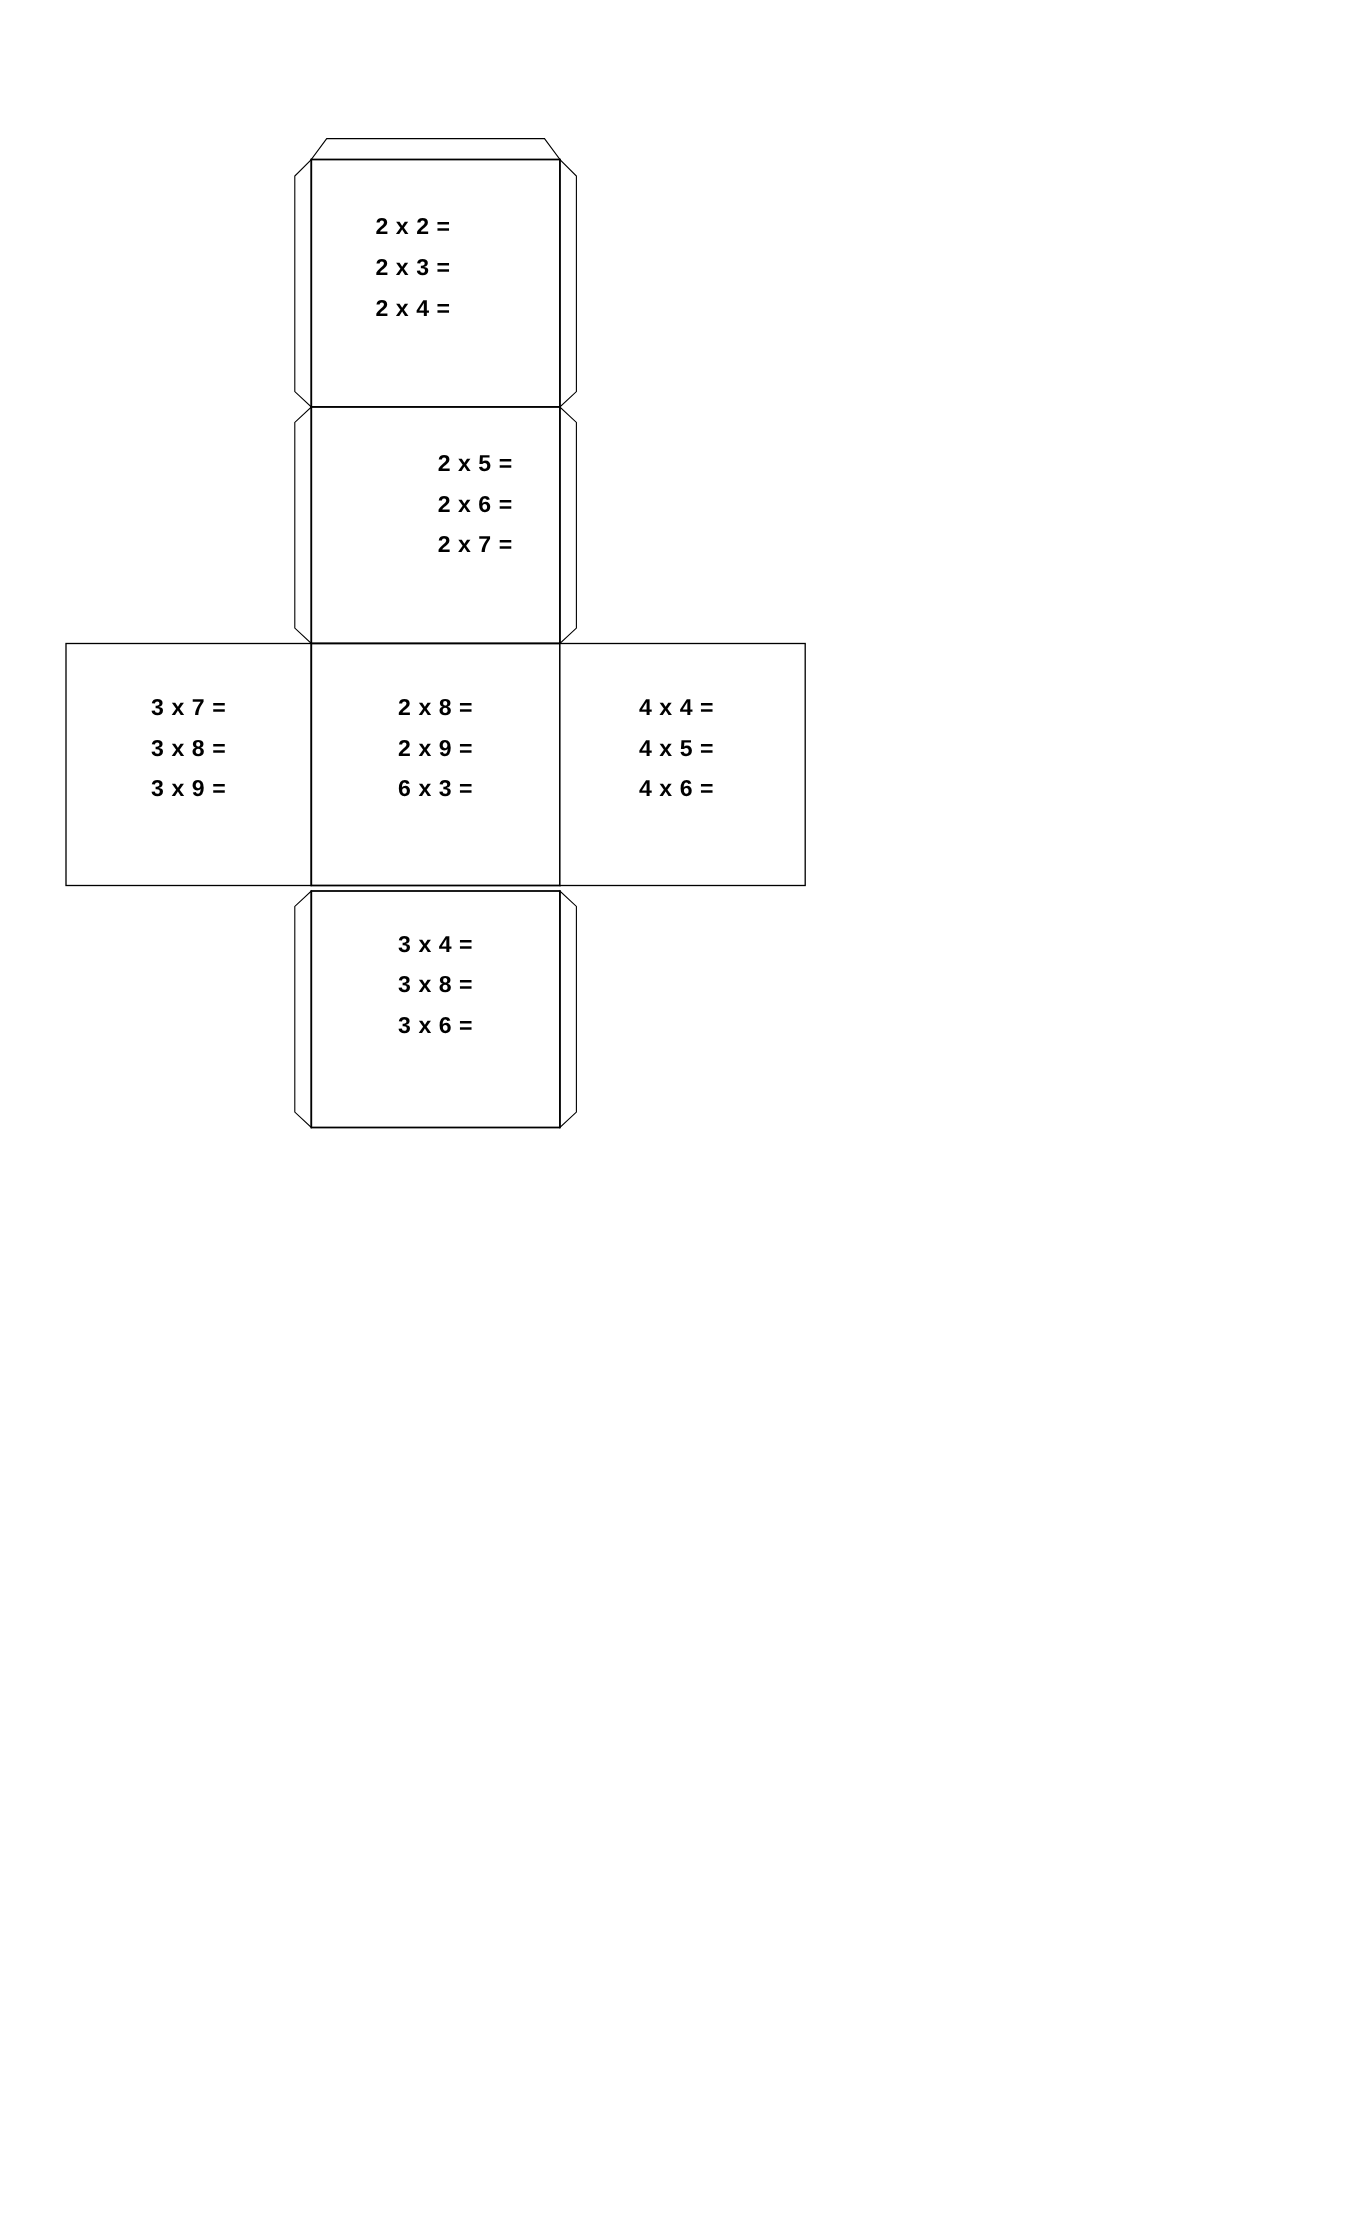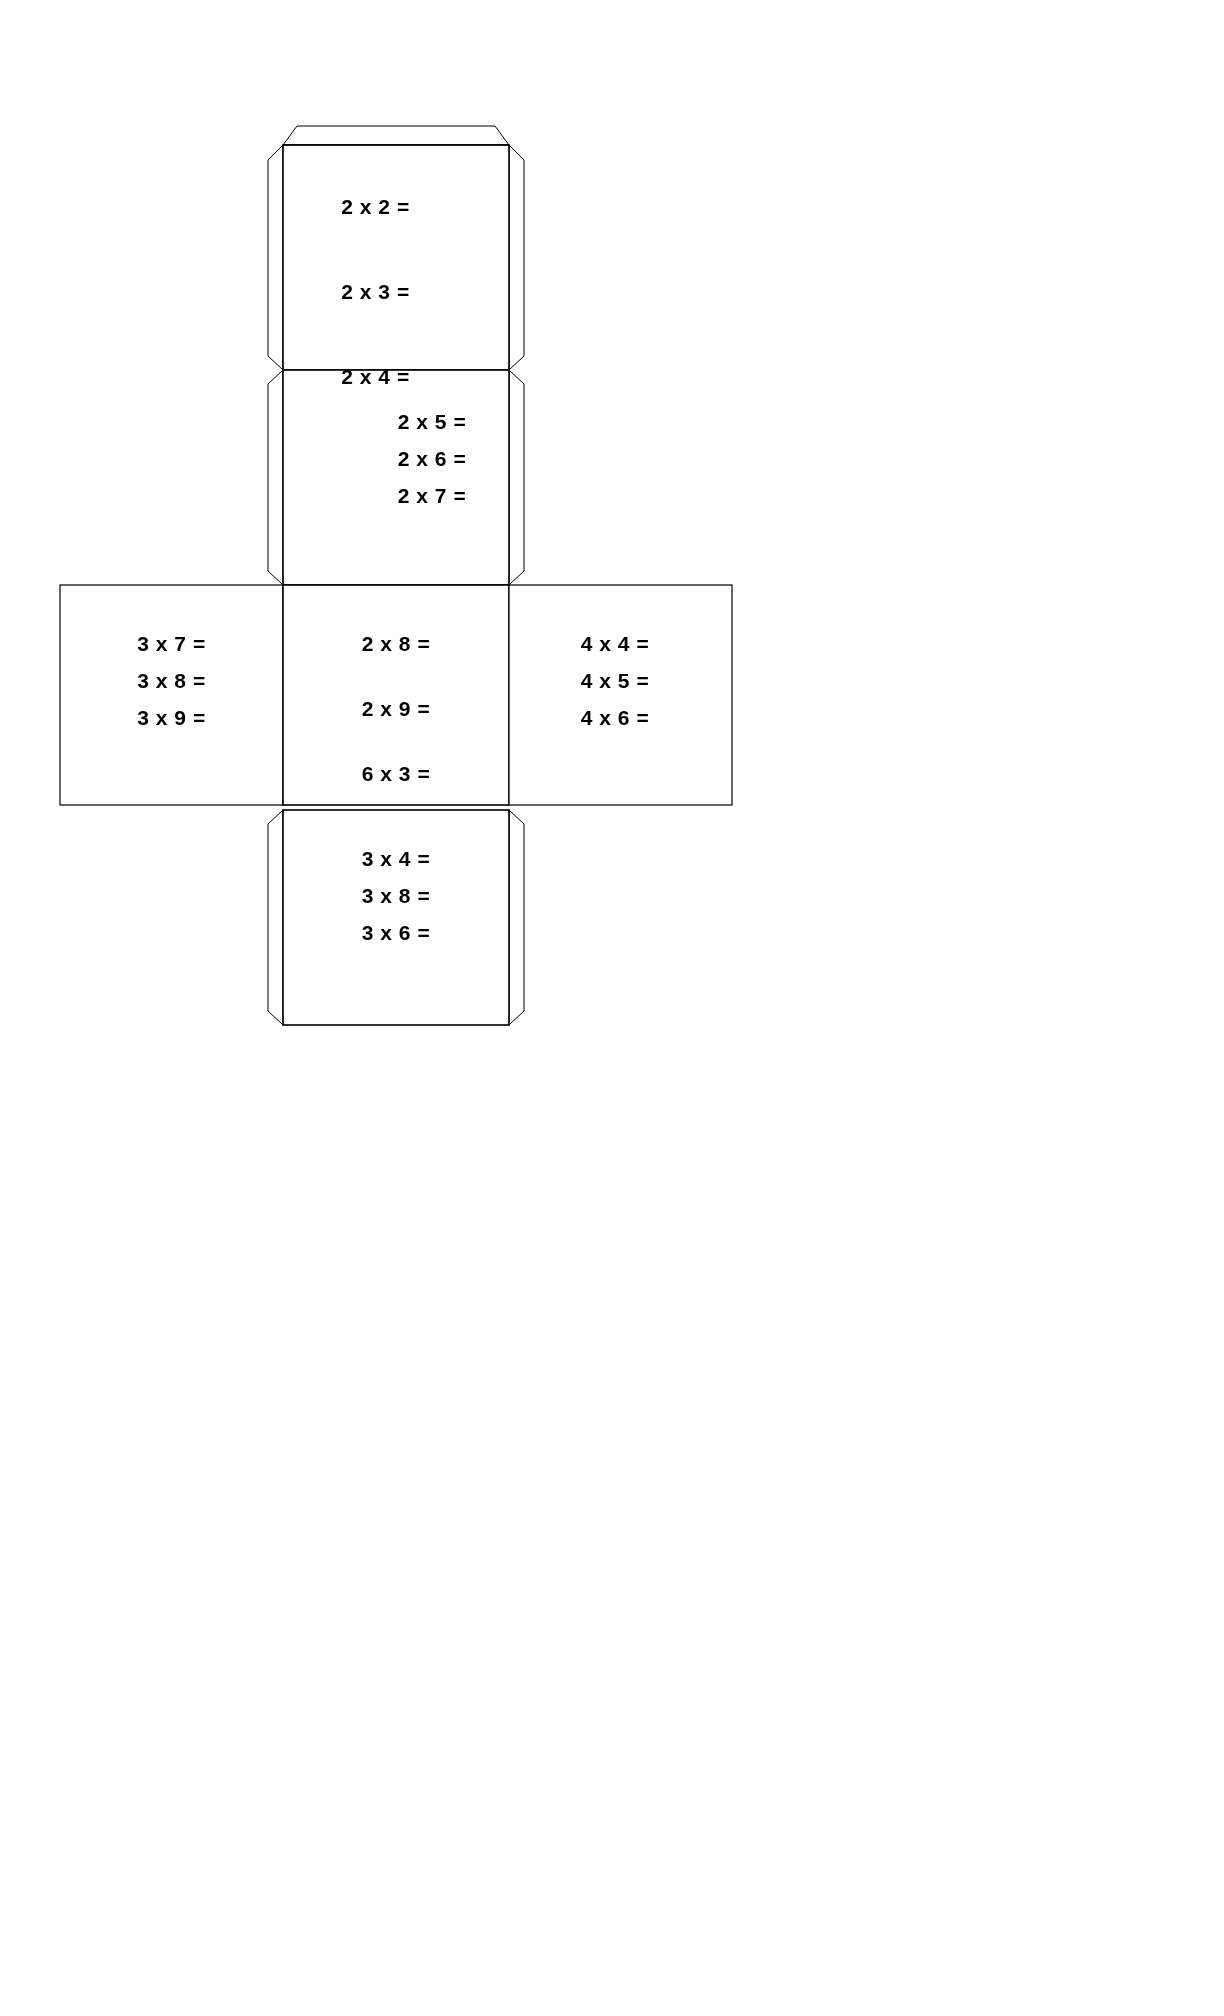--- a/index.html
+++ b/index.html
@@ -45,24 +45,24 @@
     pointer-events: none;
   }
   .face-text .line {
     display: block;
     white-space: nowrap;
     margin-bottom: 16px;
   }
   .face-text .line:last-child { margin-bottom: 0; }
 
   
-  #face-top-text     { left: 283px; top: 196px;  width: 185px; gap: 48px; }
+  #face-top-text     { left: 283px; top: 196px;  width: 185px; }
   #face-upper-text   { left: 283px; top: 411px;  width: 226px; padding-left: 36px; }
   #face-left-text    { left: 60px;  top: 633px;  width: 223px; }
-  #face-center-text  { left: 283px; top: 633px;  width: 226px; gap: 28px; }
+  #face-center-text  { left: 283px; top: 633px;  width: 226px; }
   #face-right-text   { left: 509px; top: 633px;  width: 212px; }
   #face-bottom-text  { left: 283px; top: 848px;  width: 226px; }
 </style>
 </head>
 <body>
 
 <div id="sheet">
 
   <svg id="net-svg" viewBox="0 0 1224 2016" xmlns="http://www.w3.org/2000/svg">
 

